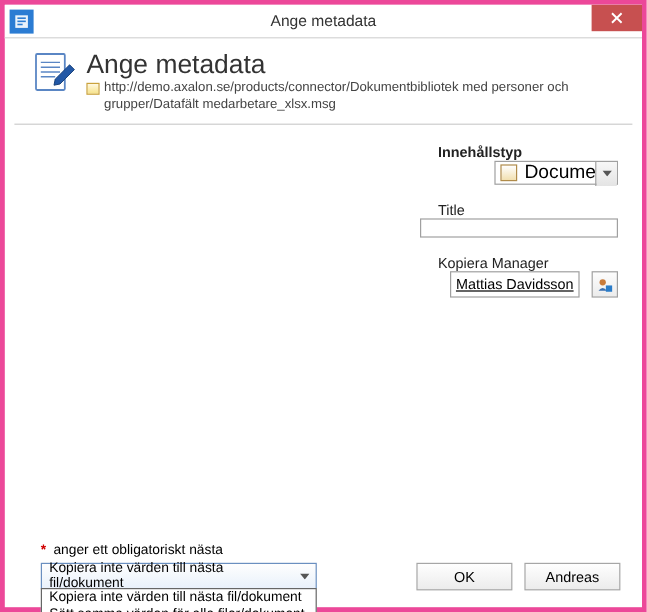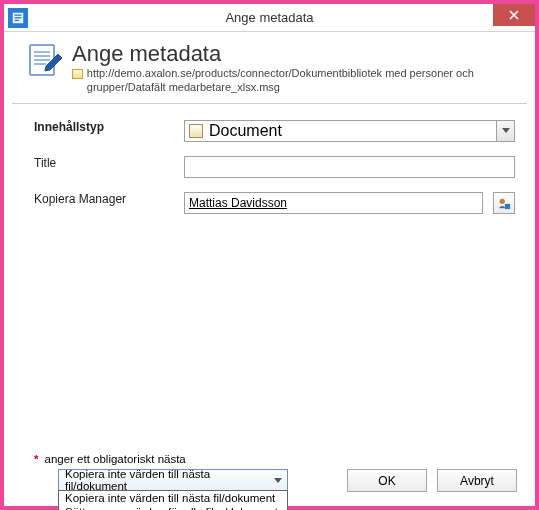--- a/index.html
+++ b/index.html
@@ -97,22 +97,23 @@
     font-size: 11px;
     color: #444;
     line-height: 1.3;
   }
   .form-area {
     padding: 16px 20px 0 30px;
     flex: 1;
   }
   .form-row {
     display: flex;
-    align-items: flex-start;
+    align-items: flex-end;
     margin-bottom: 14px;
+    flex-direction: column;
   }
   .form-label {
     width: 150px;
     font-size: 12px;
     color: #222;
   }
   .form-label.bold { font-weight: bold; }
   .form-field {
     flex: 1;
     height: 22px;
@@ -196,21 +197,20 @@
     margin-bottom: 4px;
   }
   .req-note .ast { color: #d00000; font-weight:bold; margin-right:6px;}
   .footer-row {
     display: flex;
     align-items: flex-start;
     position: relative;
   }
   .copy-dd-wrap {
     position: relative;
-    margin-left: 24px;
   }
   .copy-dd {
     width: 230px;
     height: 22px;
     border: 1px solid #6a8fc0;
     background: linear-gradient(#fefefe,#e9f1fb);
     display: flex;
     align-items: center;
     padding: 0 20px 0 6px;
     font-size: 11.5px;
@@ -355,18 +355,18 @@
           </span>
         </div>
         <div class="copy-list">
           <div>Kopiera inte värden till nästa fil/dokument</div>
           <div>Sätt samma värden för alla filer/dokument</div>
 
         </div>
       </div>
       <div class="btns">
         <div class="btn">OK</div>
-        <div class="btn">Avbryt</div>
+        <div class="btn">Andreas</div>
       </div>
     </div>
   </div>
 
 </div>
 
 </body></html>

